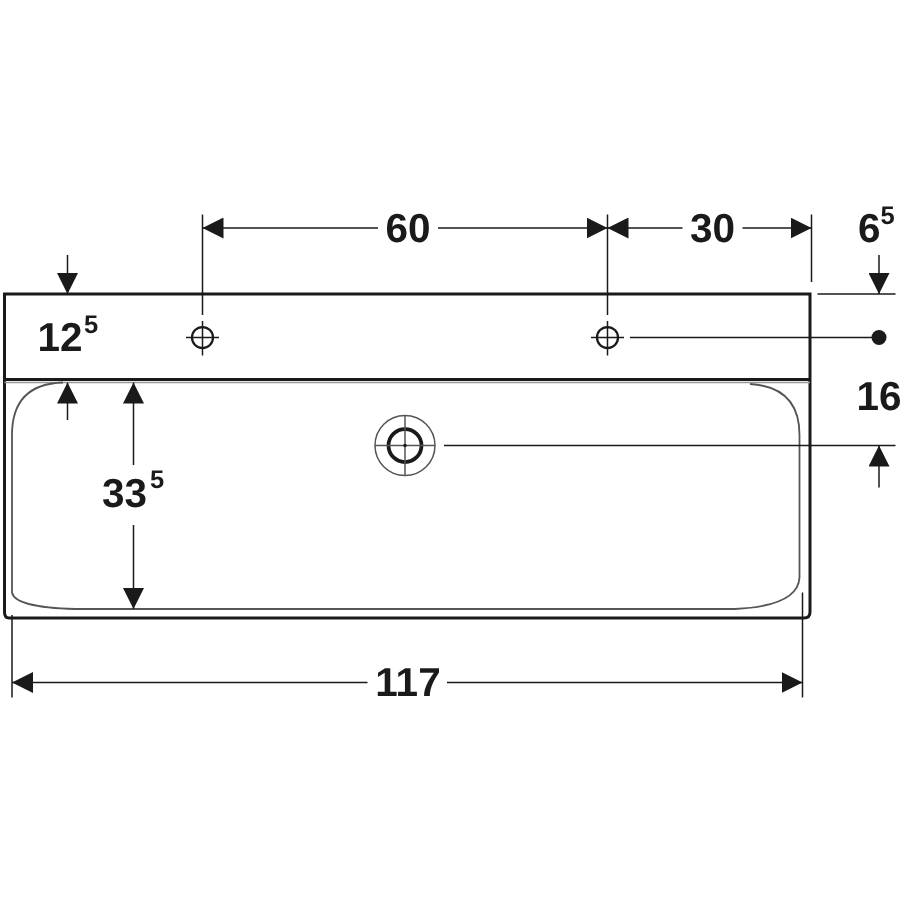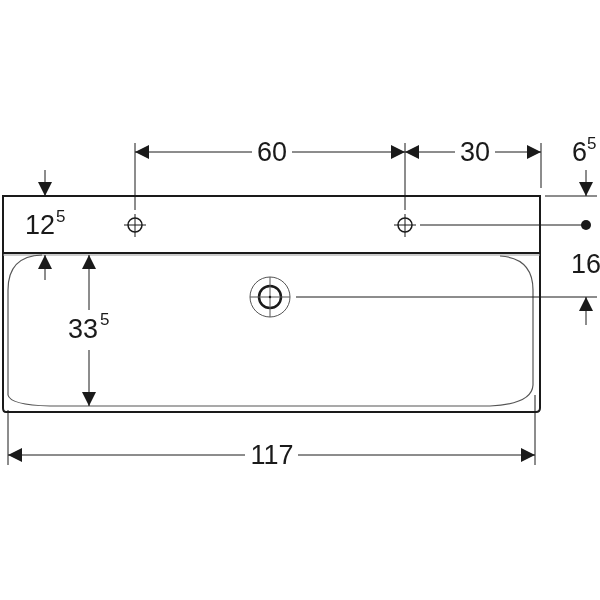--- a/index.html
+++ b/index.html
@@ -1,17 +1,17 @@
 <!DOCTYPE html>
 <html><head>
   <meta charset="utf-8">
   <style>
     html, body { margin: 0; padding: 0; background: #ffffff; }
     body { width: 600px; height: 600px; overflow: hidden; }
-    .diagram { position: absolute; left: 0; top: 0; width: 600px; height: 600px; }
+    .diagram { position: absolute; left: 0; top: 0; width: 600px; height: 600px; font-weight: bold; }
     svg text { font-family: "Liberation Sans", sans-serif; fill: #1a1a1a; }
     .dim { font-size: 27px; }
     .sup { font-size: 17px; }
   </style>
 </head>
 <body>
 
 <div class="diagram">
 <svg width="600" height="600" viewBox="0 0 600 600" xmlns="http://www.w3.org/2000/svg">
   <defs>

